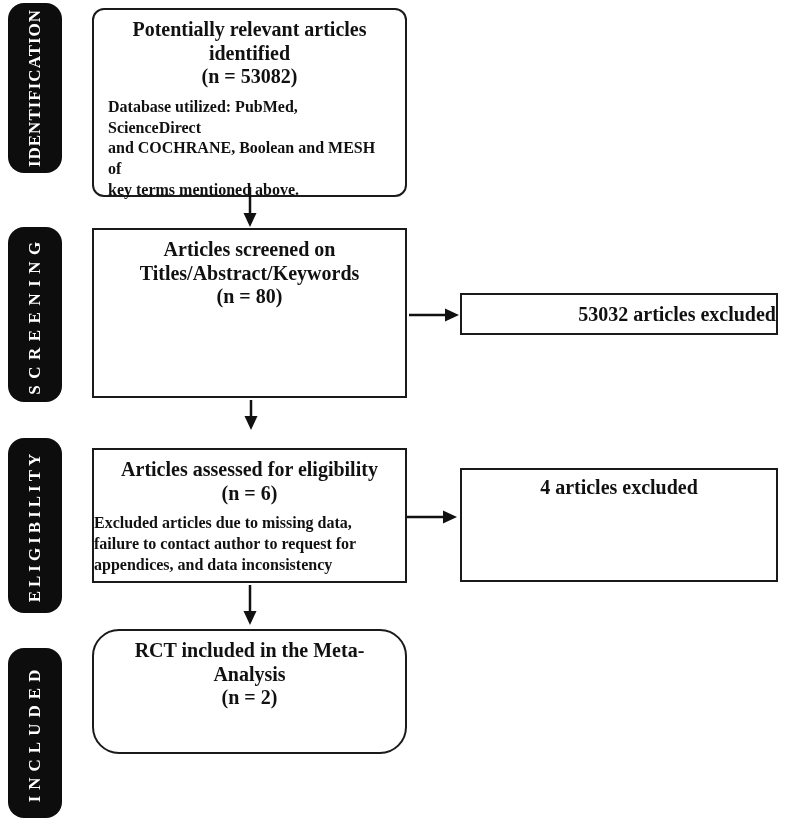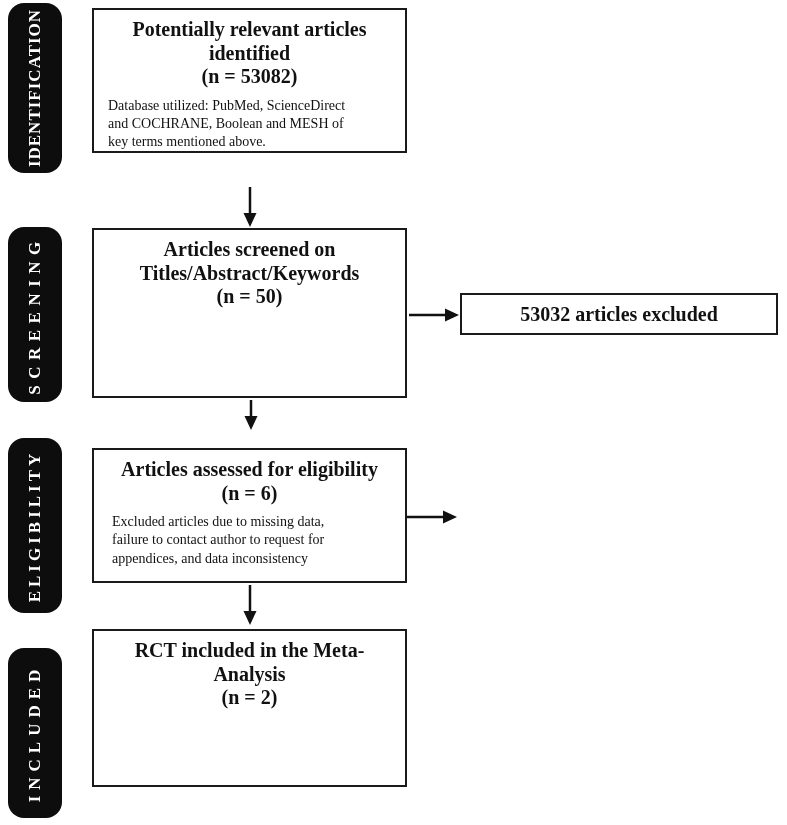--- a/index.html
+++ b/index.html
@@ -40,55 +40,55 @@
   #stage-eligibility    .stage-text { letter-spacing: 4px;   }
   #stage-included       .stage-text { letter-spacing: 6px;   }
 
   
   .node {
     position: absolute;
     border: 2px solid #1a1a1a;
     background: #ffffff;
     box-sizing: border-box;
   }
-  #node-identification { left: 92px; top: 8px;   width: 315px; height: 145px; }
+  #node-identification { left: 92px; top: 8px;   width: 315px; height: 189px; border-radius: 12px; }
   #node-screening      { left: 92px; top: 228px; width: 315px; height: 170px; }
   #node-eligibility    { left: 92px; top: 448px; width: 315px; height: 135px; }
-  #node-included       { left: 92px; top: 629px; width: 315px; height: 158px; }
+  #node-included       { left: 92px; top: 629px; width: 315px; height: 125px; border-radius: 27px; }
 
   .box-title {
     font-weight: 700;
     font-size: 20px;
     line-height: 1.18;
     text-align: center;
     white-space: pre-line;
     padding-top: 8px;
   }
   .box-body {
-    font-weight: 400;
-    font-size: 14px;
+    font-weight: 700;
+    font-size: 16px;
     line-height: 1.3;
     text-align: left;
     white-space: pre-line;
     padding: 8px 14px 0 14px;
   }
-  #node-eligibility .box-body, #node-included .box-body { padding-left: 18px; }
+  #node-eligibility .box-body, #node-included .box-body { padding-left: 0; }
 
   
   .excluded {
     position: absolute;
     border: 2px solid #1a1a1a;
     background: #ffffff;
     box-sizing: border-box;
     display: flex;
     justify-content: center;
     font-weight: 700;
     font-size: 20px;
   }
-  #node-screening-excluded   { left: 460px; top: 293px; width: 318px; height: 42px;  align-items: center; }
+  #node-screening-excluded   { left: 460px; top: 293px; width: 318px; height: 42px;  align-items: center; justify-content: flex-end; }
   #node-eligibility-excluded { left: 460px; top: 468px; width: 318px; height: 114px; align-items: flex-start; padding-top: 6px; }
 
   .arrows {
     position: absolute;
     left: 0; top: 0;
     pointer-events: none;
   }
   .arrows line { stroke: #111111; stroke-width: 2.5; }
   .arrows polygon { fill: #111111; }
 </style>
@@ -115,39 +115,42 @@
 identified
 (n = 53082)</div>
     <div class="box-body">Database utilized: PubMed, ScienceDirect
 and COCHRANE, Boolean and MESH of
 key terms mentioned above.</div>
   </div>
 
   <div class="node" id="node-screening">
     <div class="box-title">Articles screened on
 Titles/Abstract/Keywords
-(n = 50)</div>
+(n = 80)</div>
   </div>
 
   <div class="node" id="node-eligibility">
     <div class="box-title">Articles assessed for eligibility
 (n = 6)</div>
     <div class="box-body">Excluded articles due to missing data,
 failure to contact author to request for
 appendices, and data inconsistency</div>
   </div>
 
   <div class="node" id="node-included">
     <div class="box-title">RCT included in the Meta-
 Analysis
 (n = 2)</div>
   </div>
 
   <div class="excluded" id="node-screening-excluded">
     <span>53032 articles excluded</span>
+  </div>
+  <div class="excluded" id="node-eligibility-excluded">
+    <span>4 articles excluded</span>
   </div>
 
   <svg class="arrows" width="787" height="825" viewBox="0 0 787 825">
     <g>
       <line x1="250" y1="187" x2="250" y2="215"></line>
       <polygon points="250,227 243.5,213 256.5,213"></polygon>
     </g>
     <g>
       <line x1="251" y1="400" x2="251" y2="418"></line>
       <polygon points="251,430 244.5,416 257.5,416"></polygon>

